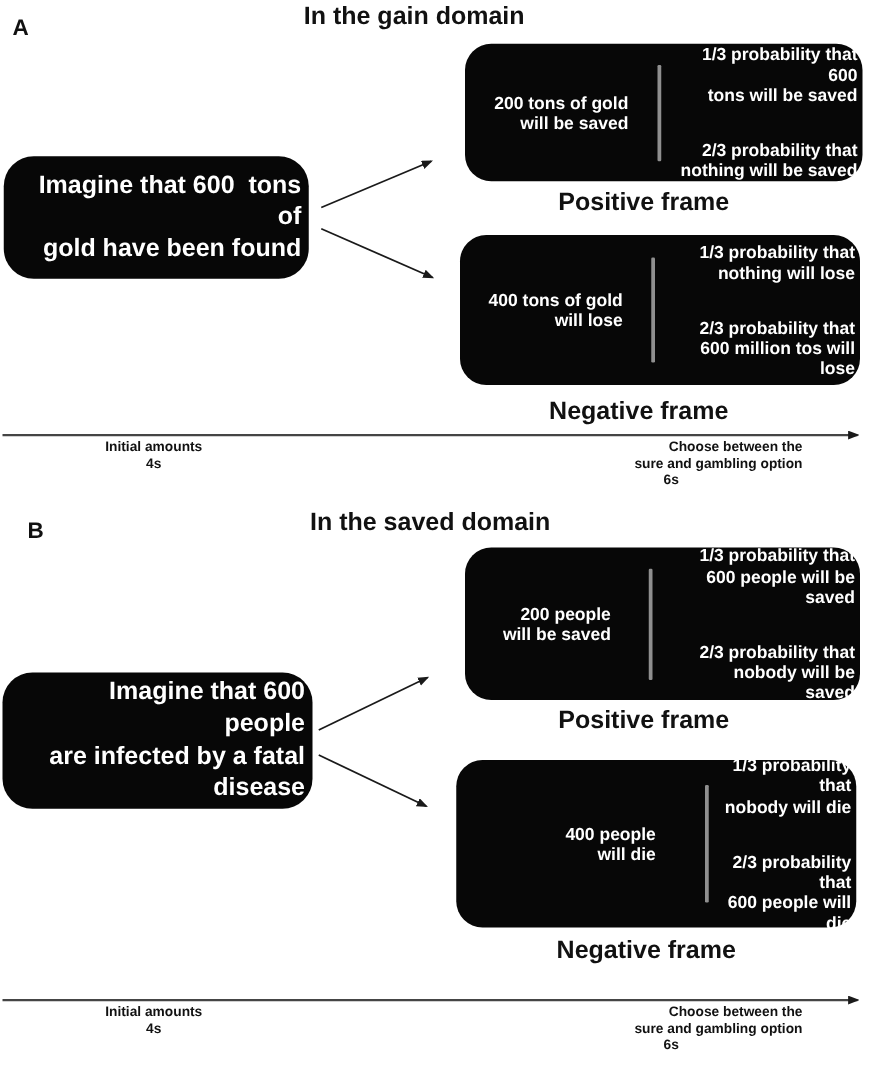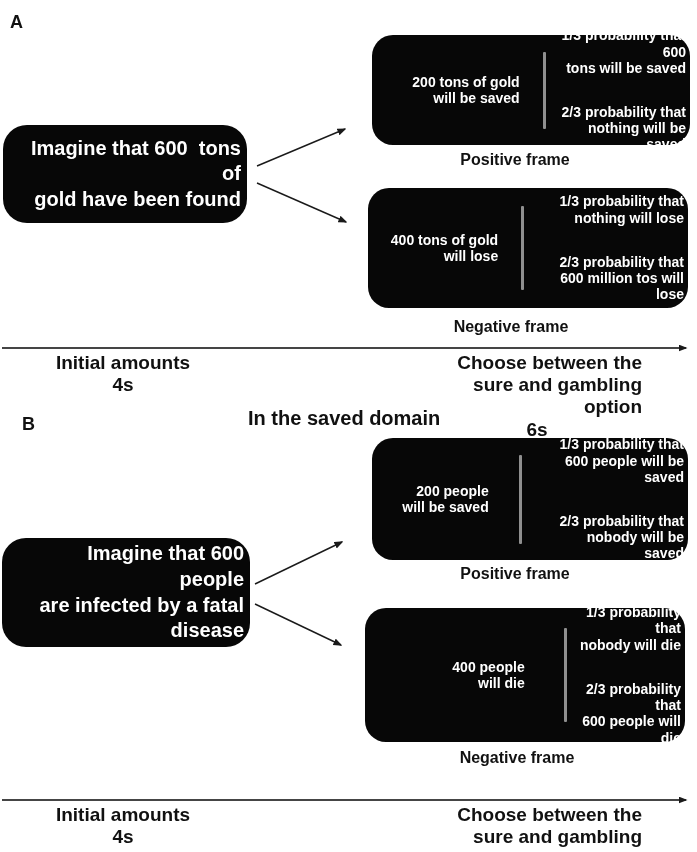--- a/index.html
+++ b/index.html
@@ -9,27 +9,27 @@
   }
   .abs{position:absolute;}
   .pw{white-space:pre-wrap;text-align:right;}
   .panel-letter{font-size:18px;font-weight:bold;color:#111;}
   .fig-title{font-size:20px;font-weight:bold;color:#111;white-space:nowrap;}
   .box{background:#070707;color:#ffffff;font-weight:bold;}
   .stim{border-radius:24px;display:flex;align-items:center;font-size:20px;line-height:1.28;}
   .stim-inner{padding:0 6px 0 27px;}
   .option{border-radius:21px;display:flex;align-items:center;font-size:14px;line-height:1.16;}
   .cell-sure{display:flex;justify-content:center;flex:0 0 auto;}
-  .cw154{width:154px;padding-left:17px;} .cw153{width:153px;} .cw147{width:147px;} .cw151{width:151px;padding-left:48px;}
+  .cw154{width:154px;} .cw153{width:153px;} .cw147{width:147px;} .cw151{width:151px;padding-left:48px;}
   .vdivider{width:3px;background:#8f8f8f;flex:0 0 3px;border-radius:1px;}
   .dv77{height:77px;} .dv84{height:84px;} .dv89{height:89px;} .dv94{height:94px;}
   .cell-gamble{flex:1 1 auto;padding:0 4px 0 9px;}
   .g2{margin-top:28px;}
-  .frame-label{font-size:16px;font-weight:bold;color:#111;width:220px;text-align:center;}
-  .tl-text{font-size:19px;font-weight:bold;line-height:1.17;text-align:center;color:#111;}
+  .frame-label{font-size:20px;font-weight:bold;color:#111;width:220px;text-align:center;}
+  .tl-text{font-size:11px;font-weight:bold;line-height:1.17;text-align:center;color:#111;}
   .tl-left{width:140px;} .tl-right{width:210px;}
   .overlay{position:absolute;left:0;top:0;pointer-events:none;}
   
   .pos-letterA{left:10px;top:12px;}
   .pos-titleA{left:243px;top:2px;}
   .pos-stimA{left:3px;top:125px;width:244px;height:98px;}
   .pos-oA1{left:372px;top:35px;width:318px;height:110px;}
   .pos-fA1{left:405px;top:151px;}
   .pos-oA2{left:368px;top:188px;width:320px;height:120px;}
   .pos-fA2{left:401px;top:318px;}
@@ -59,20 +59,21 @@
     </defs>
     <line x1="257" y1="166" x2="345" y2="129" stroke="#1a1a1a" stroke-width="1.4" marker-end="url(#ah)"></line>
     <line x1="257" y1="183" x2="346" y2="222" stroke="#1a1a1a" stroke-width="1.4" marker-end="url(#ah)"></line>
     <line x1="2" y1="348" x2="686" y2="348" stroke="#454545" stroke-width="1.8" marker-end="url(#ah)"></line>
     <line x1="255" y1="584" x2="342" y2="542" stroke="#1a1a1a" stroke-width="1.4" marker-end="url(#ah)"></line>
     <line x1="255" y1="604" x2="341" y2="645" stroke="#1a1a1a" stroke-width="1.4" marker-end="url(#ah)"></line>
     <line x1="2" y1="800" x2="686" y2="800" stroke="#454545" stroke-width="1.8" marker-end="url(#ah)"></line>
   </svg>
 
   <div class="abs panel-letter pos-letterA">A</div>
+  <div class="abs fig-title pos-titleA">In the gain domain</div>
 
   <div class="abs box stim pos-stimA">
     <div class="stim-inner pw">Imagine that 600  tons of
 gold have been found</div>
   </div>
 
   <div class="abs box option pos-oA1">
     <div class="cell-sure cw154">
       <div class="pw">200 tons of gold
 will be saved</div>

